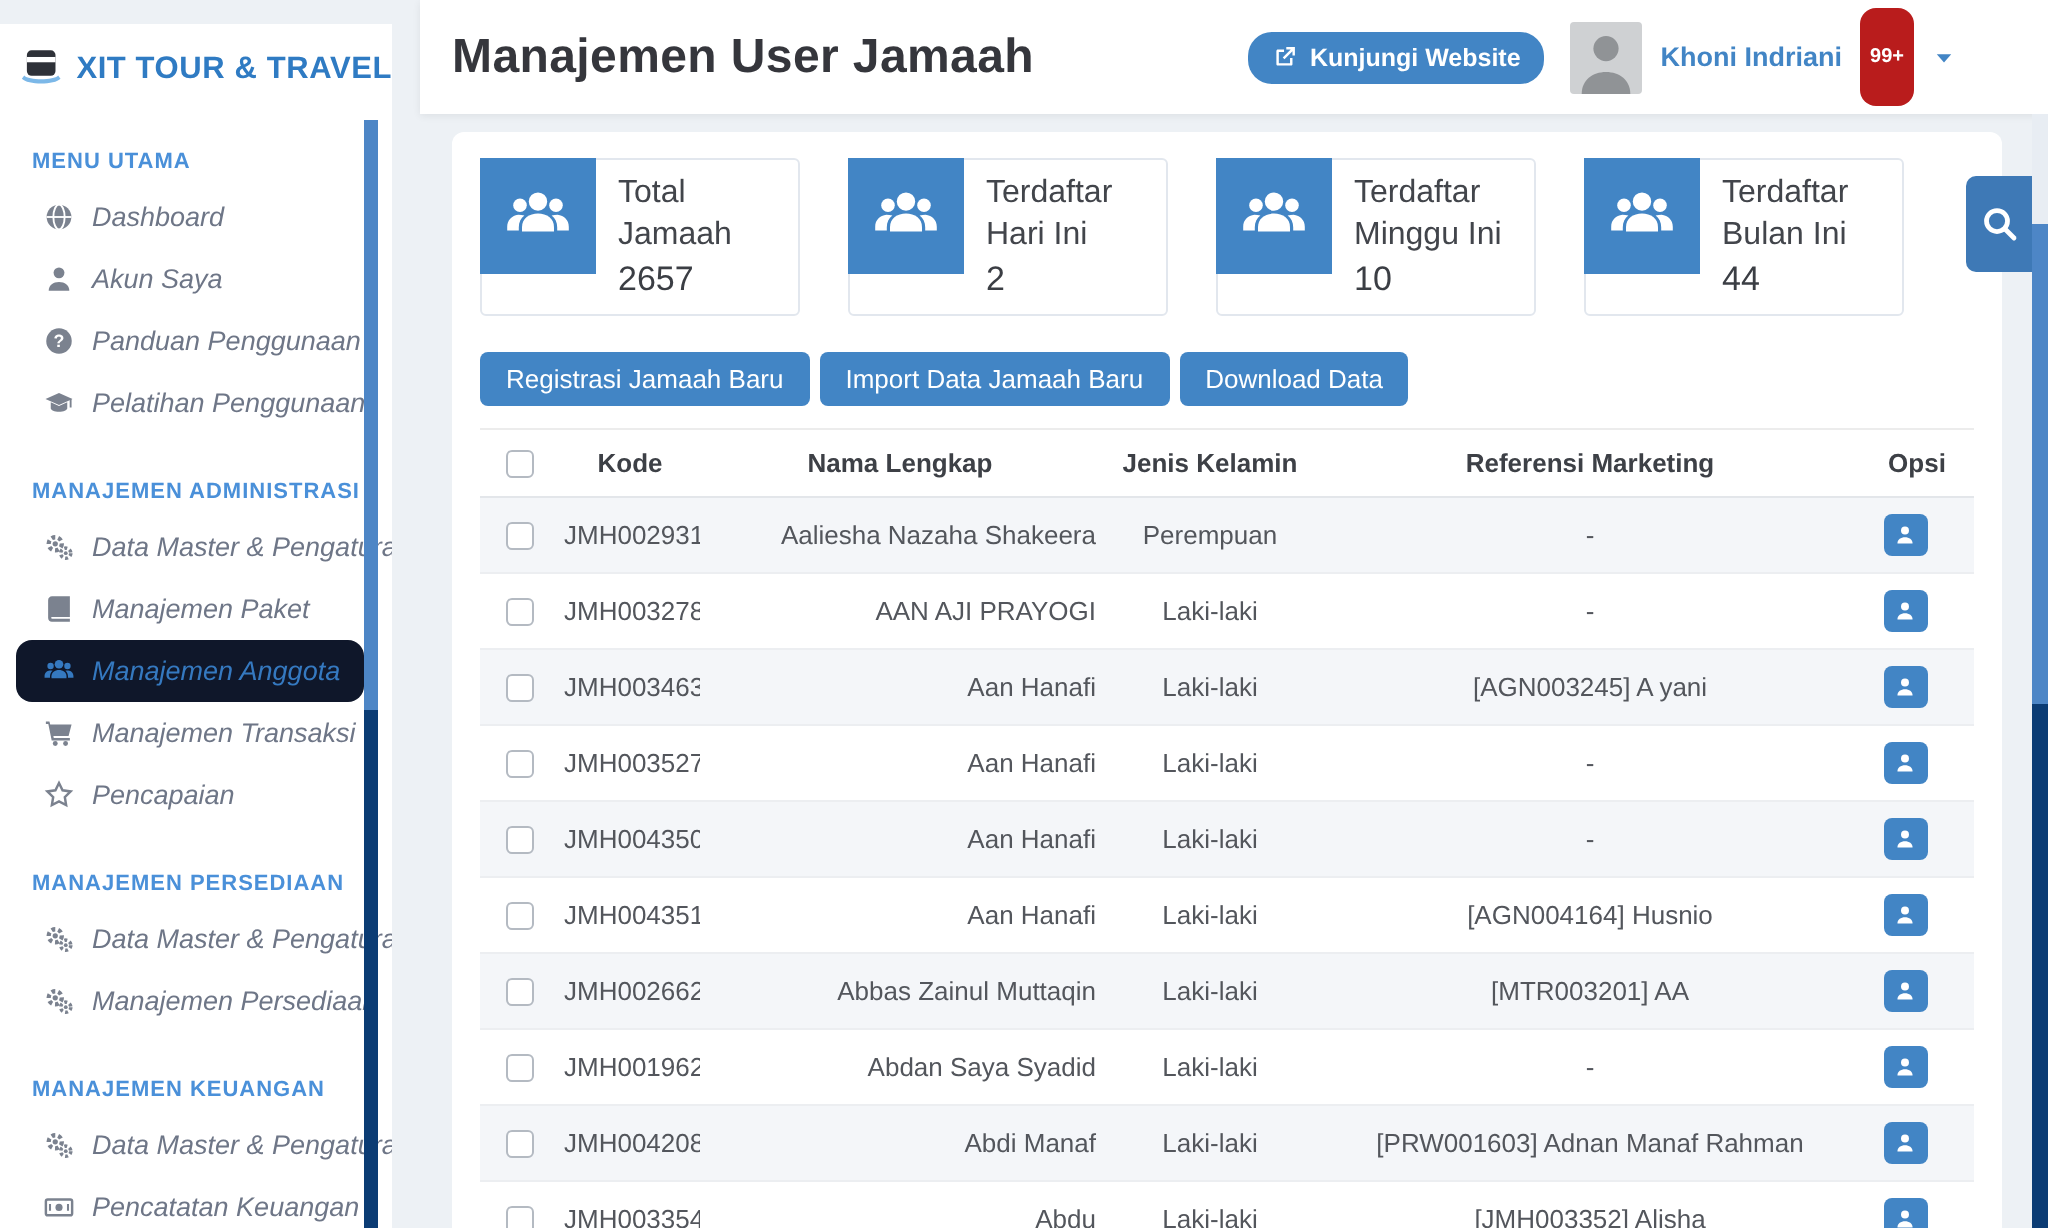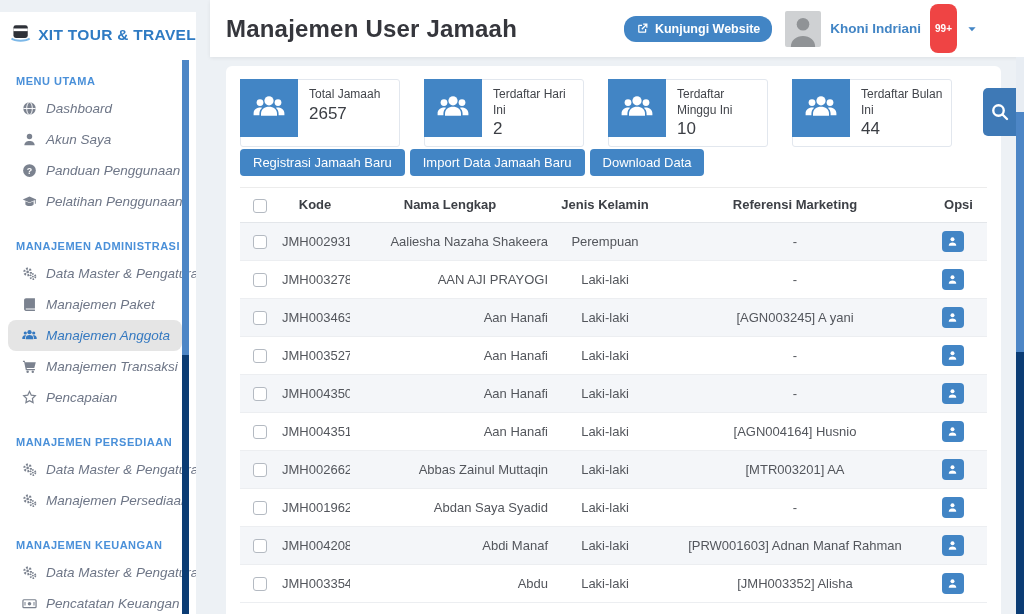--- a/index.html
+++ b/index.html
@@ -12,49 +12,49 @@
   .sidebar { position:absolute; left:0; top:12px; width:196px; height:614px; background:#fff; overflow:hidden; z-index:3; }
   .brand { height:46px; display:flex; align-items:center; padding-left:10px; gap:7px; cursor:pointer; }
   .brand-icon { width:27px; height:27px; }
   .brand-text { font-size:15.5px; font-weight:700; color:#2f7bc3; letter-spacing:.3px; white-space:nowrap; }
   nav { padding:0 14px 0 8px; }
   .nav-title { margin:22px 0 5px; padding-left:8px; font-size:11px; font-weight:700; color:#4a90d9; letter-spacing:.5px; line-height:14px; white-space:nowrap; }
   .nav-title:first-child { margin-top:16px; }
   .nav-item { height:31px; display:flex; align-items:center; padding-left:14px; border-radius:8px; cursor:pointer; color:#6e7687; }
   .nav-item .nav-icon { width:15px; height:15px; color:#7b828f; flex:0 0 15px; }
   .nav-item .nav-label { margin-left:9px; font-size:13.5px; white-space:nowrap;font-style:italic; }
-  .nav-item.active { background:#e5e5e5; color:#3579c0; }
+  .nav-item.active { background:#0f172a; color:#3579c0; }
   .nav-item.active .nav-icon { color:#3579c0; }
   .side-scroll { position:absolute; right:7px; top:48px; bottom:0; width:7px; background:#0b3c74; }
   .side-scroll-thumb { position:absolute; top:0; left:0; width:100%; height:295px; background:#4d86c6; }
 
   
   .topbar { position:absolute; left:210px; right:0; top:0; height:57px; background:#fff; display:flex; align-items:center; justify-content:space-between; padding:0 46px 0 16px; box-shadow:0 1px 4px rgba(0,0,0,.07); z-index:2; }
   .page-title { font-size:24px; font-weight:600; color:#35363c; letter-spacing:.2px; }
   .topbar-right { display:flex; align-items:center; gap:9px; }
   .visit-btn { display:flex; align-items:center; gap:6px; background:#4285c5; border:none; color:#fff; font-family:inherit; font-size:12.5px; font-weight:700; padding:6px 12px; border-radius:12px; cursor:pointer; }
   .visit-btn .ext-ic { width:13px; height:13px; color:#fff; }
   .avatar { width:36px; height:36px; border-radius:2px; overflow:hidden; margin-left:4px; }
   .user-name { color:#4285c5; font-size:13.5px; font-weight:600; cursor:pointer; }
-  .notif-badge { background:#ef4444; color:#fff; font-size:10px; font-weight:700; padding:19px 5px; border-radius:8px; }
+  .notif-badge { background:#b91c1c; color:#fff; font-size:10px; font-weight:700; padding:19px 5px; border-radius:8px; }
   .caret { width:12px; height:12px; color:#4285c5; cursor:pointer; }
 
   
   .content { position:absolute; left:210px; right:0; top:57px; bottom:0; background:#edf1f5; overflow:hidden; }
   .panel { background:#fff; border-radius:6px; margin:9px 23px 0 16px; padding:13px 14px; min-height:640px; }
 
   .stats { display:flex; gap:24px; }
   .stat-card { position:relative; width:160px; min-height:54px; border:1px solid #e2e7ee; border-radius:3px; background:#fff; }
   .stat-icon { position:absolute; left:-1px; top:-1px; width:58px; height:58px; background:#4285c5; display:flex; align-items:center; justify-content:center; color:#fff; }
   .stat-icon svg { width:32px; height:32px; }
   .stat-text { margin-left:57px; padding:7px 6px 7px 11px; }
-  .stat-label { font-size:12px; color:#42454b; line-height:1.3; }
+  .stat-label { font-size:16px; color:#42454b; line-height:1.3; }
   .stat-value { font-size:17px; color:#3b3e44; margin-top:1px; }
 
-  .actions { margin-top:2px; }
+  .actions { margin-top:18px; }
   .action-btn { background:#4285c5; border:none; color:#fff; font-family:inherit; font-size:13px; padding:6px 13px; border-radius:4px; margin-right:5px; cursor:pointer; }
 
   table.data-table { width:100%; border-collapse:collapse; table-layout:fixed; margin-top:11px; }
   .data-table col.w-cb   { width:40px; }
   .data-table col.w-kode { width:70px; }
   .data-table col.w-nama { width:200px; }
   .data-table col.w-jenis{ width:110px; }
   .data-table col.w-ref  { width:270px; }
   .data-table col.w-opsi { width:57px; }
   .data-table th { font-size:13px; font-weight:700; color:#3d4046; padding:9px 2px; text-align:center; border-top:1px solid #ececec; border-bottom:1px solid #e3e6ea; }

